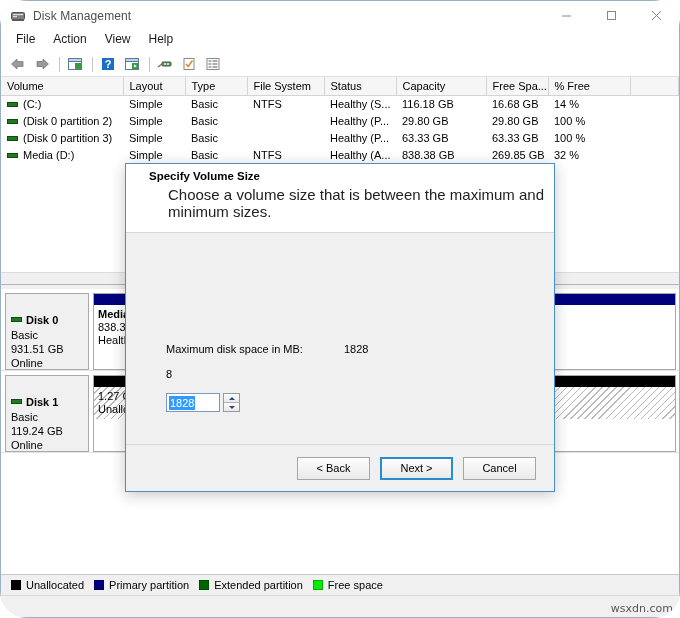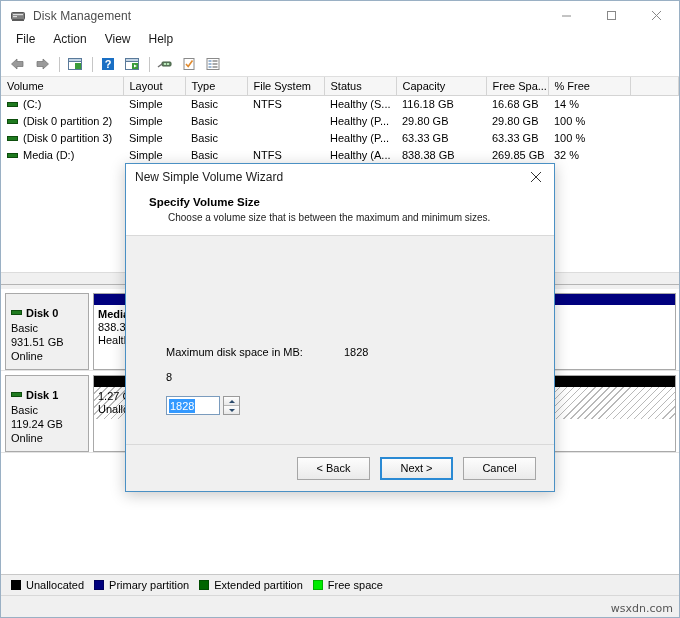--- a/index.html
+++ b/index.html
@@ -11,20 +11,21 @@
     font-family: "Liberation Sans", sans-serif;
     font-size: 11px;
     color: #000;
   }
   #app {
     position: relative;
     width: 680px;
     height: 618px;
     overflow: hidden;
     background: #f0f0f0;
+    border-radius: 27px;
   }
 
   
   .window {
     position: absolute;
     left: 0; top: 0;
     width: 680px;
     height: 618px;
     background: #f0f0f0;
     border: 1px solid #9ab0c4;
@@ -187,21 +188,21 @@
     height: 82px;
     border-bottom: 1px solid #e3e3e3;
     padding: 4px 0 0 4px;
     box-sizing: border-box;
   }
   .disk-head {
     width: 84px;
     border: 1px solid #a9a9a9;
     background: #f0f0f0;
     box-sizing: border-box;
-    padding: 12px 5px;
+    padding: 19px 5px;
     font-size: 11px;
     line-height: 14px;
     flex: 0 0 auto;
   }
   .disk-head .dh-title {
     font-weight: bold;
     font-size: 11px;
     margin-bottom: 1px;
     white-space: nowrap;
   }
@@ -307,21 +308,21 @@
     padding: 6px 0 12px 23px;
     border-bottom: 1px solid #d9d9d9;
   }
   .dlg-h1 {
     font-weight: bold;
     font-size: 11.5px;
     color: #000;
     margin-bottom: 4px;
   }
   .dlg-sub {
-    font-size: 10px;
+    font-size: 15px;
     color: #222;
     padding-left: 19px;
   }
   .dlg-body {
     flex: 1 1 auto;
     background: #f0f0f0;
     position: relative;
   }
   .field-row {
     position: absolute;
@@ -674,29 +675,20 @@
       </div>
     </div>
 
     <div class="statusbar">
       <span class="watermark">wsxdn.com</span>
     </div>
 
   </div>
 
   <div class="dialog">
-    <div class="dlg-titlebar">
-      <span class="dlg-title">New Simple Volume Wizard</span>
-      <div class="dlg-close">
-        <svg width="12" height="12" viewBox="0 0 12 12">
-          <line x1="1" y1="1" x2="11" y2="11" stroke="#333" stroke-width="1"></line>
-          <line x1="11" y1="1" x2="1" y2="11" stroke="#333" stroke-width="1"></line>
-        </svg>
-      </div>
-    </div>
 
     <div class="dlg-header">
       <div class="dlg-h1">Specify Volume Size</div>
       <div class="dlg-sub">Choose a volume size that is between the maximum and minimum sizes.</div>
     </div>
 
     <div class="dlg-body">
 
       <div class="field-row" style="top:110px;">
         <span class="field-label">Maximum disk space in MB:</span>

